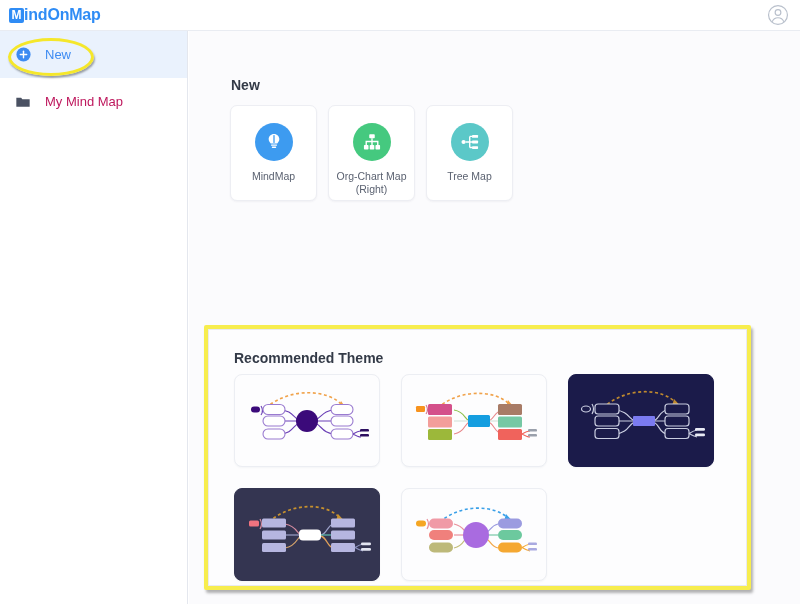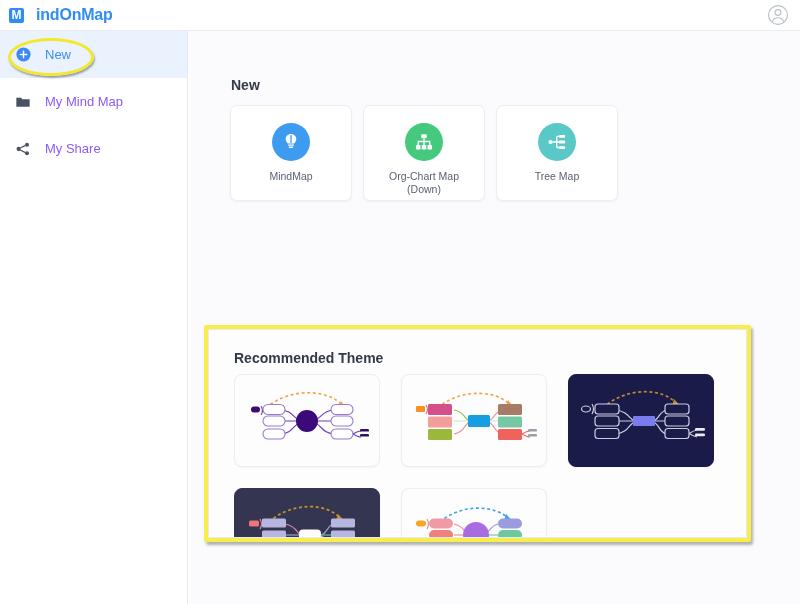--- a/index.html
+++ b/index.html
@@ -20,32 +20,32 @@
   }
   .logo{ display:flex; align-items:center; padding-left:9px; }
   .logo-m{
     width:15px;height:15px;background:#2f8cf5;border-radius:2px;
     display:flex;align-items:center;justify-content:center;
     color:#fff;font-weight:bold;font-size:12px;line-height:1;
     font-family:"Liberation Sans",sans-serif;
   }
   .logo-text{
     font-size:16px;font-weight:bold;color:#2f8cf5;letter-spacing:-0.2px;
-    margin-left:12px;
+    margin-left:0px;
   }
   .avatar-wrap{ padding-right:11px; display:flex; align-items:center;}
 
   
   .sidebar{
     position:absolute; top:31px; left:0; width:188px; height:573px;
     background:#ffffff; border-right:1px solid #e4e7ee;
   }
   .side-item{
     height:47px; display:flex; align-items:center;
-    padding-left:15px; font-size:13px; color:#8b5cf6;
+    padding-left:15px; font-size:13px; color:#be185d;
     cursor:pointer; position:relative;
   }
   .side-item .ico{
     width:22px; display:flex; align-items:center; justify-content:flex-start;
     color:#4a5162;
   }
   .side-item .lbl{ margin-left:8px; }
   .side-item.active{ background:#eaf2fd; color:#3d8bf2; }
   .side-item.active .lbl{ color:#3d8bf2; }
 
@@ -66,39 +66,39 @@
     font-size:14px; font-weight:bold; color:#333a47;
     margin:0; padding:0;
   }
   .new-title{ position:absolute; left:42px; top:46px; }
 
   .card-grid{
     position:absolute; left:41px; top:74px; width:560px;
     display:flex; flex-wrap:wrap; gap:11px;
   }
   .card{
-    width:122px; height:96px; background:#ffffff;
+    width:87px; height:96px; background:#ffffff;
     border:1px solid #edeef3; border-radius:7px;
     box-shadow:0 1px 2px rgba(30,40,70,0.05);
     display:flex; flex-direction:column; align-items:center;
     justify-content:flex-start; cursor:pointer; padding-top:17px;
   }
   .card .circ{
     width:38px;height:38px;border-radius:50%;
     display:flex;align-items:center;justify-content:center;
     flex:0 0 auto;
   }
   .card .cname{
     margin-top:9px; font-size:10.5px; color:#5b6271; text-align:center;
     line-height:1.25; width:94px;
   }
 
   
   .theme-ann{
-    position:absolute; left:204px; top:325px; width:547px; height:217px;
+    position:absolute; left:204px; top:325px; width:547px; height:265px;
     border:4px solid #f7ed4e; border-radius:2px;
     box-shadow:2px 3px 3px rgba(0,0,0,0.3);
     background:#ffffff;
   }
   .theme-inner{
     position:absolute; inset:0; background:#fdfdfe; border:1px solid #e9eaf0;
     overflow:hidden;
   }
   .theme-title{ position:absolute; left:25px; top:20px; }
   .theme-grid{
@@ -148,31 +148,20 @@
 
   <div class="side-item">
     <span class="ico">
       <svg width="16" height="16" viewBox="0 0 24 24">
         <path d="M2 5.5h7.2l1.8 2.2H22V19H2z" fill="#4a5162"></path>
       </svg>
     </span>
     <span class="lbl">My Mind Map</span>
   </div>
 
-  <div class="side-item">
-    <span class="ico">
-      <svg width="16" height="16" viewBox="0 0 24 24">
-        <circle cx="18" cy="5.5" r="3" fill="#4a5162"></circle>
-        <circle cx="18" cy="18.5" r="3" fill="#4a5162"></circle>
-        <circle cx="5.5" cy="12" r="3.2" fill="#4a5162"></circle>
-        <path d="M8 10.6l7.6-4M8 13.4l7.6 4" stroke="#4a5162" stroke-width="1.8" fill="none"></path>
-      </svg>
-    </span>
-    <span class="lbl">My Share</span>
-  </div>
 
 </div>
 
 <div class="ellipse-ann"></div>
 
 <div class="main">
 
   <div class="section-title new-title">New</div>
 
   <div class="card-grid">
@@ -192,21 +181,21 @@
     <div class="card">
       <span class="circ" style="background:#45c97f">
         <svg width="22" height="22" viewBox="0 0 24 24">
           <rect x="9" y="3.6" width="6" height="4.3" rx="0.8" fill="#ffffff"></rect>
           <rect x="3.2" y="15.3" width="5" height="4.8" rx="0.8" fill="#ffffff"></rect>
           <rect x="9.5" y="15.3" width="5" height="4.8" rx="0.8" fill="#ffffff"></rect>
           <rect x="15.8" y="15.3" width="5" height="4.8" rx="0.8" fill="#ffffff"></rect>
           <path d="M12 7.9v3.6M5.7 15.3v-3.8h12.6v3.8M12 11.5v3.8" stroke="#ffffff" stroke-width="1.5" fill="none"></path>
         </svg>
       </span>
-      <span class="cname">Org-Chart Map (Down)</span>
+      <span class="cname">Org-Chart Map (Right)</span>
     </div>
 
 
 
     <div class="card">
       <span class="circ" style="background:#5bc8c8">
         <svg width="22" height="22" viewBox="0 0 24 24">
           <circle cx="5" cy="12" r="2.3" fill="#ffffff"></circle>
           <rect x="14.2" y="4.3" width="6.6" height="3.1" rx="0.7" fill="#ffffff"></rect>
           <rect x="14.2" y="10.4" width="6.6" height="3.1" rx="0.7" fill="#ffffff"></rect>

